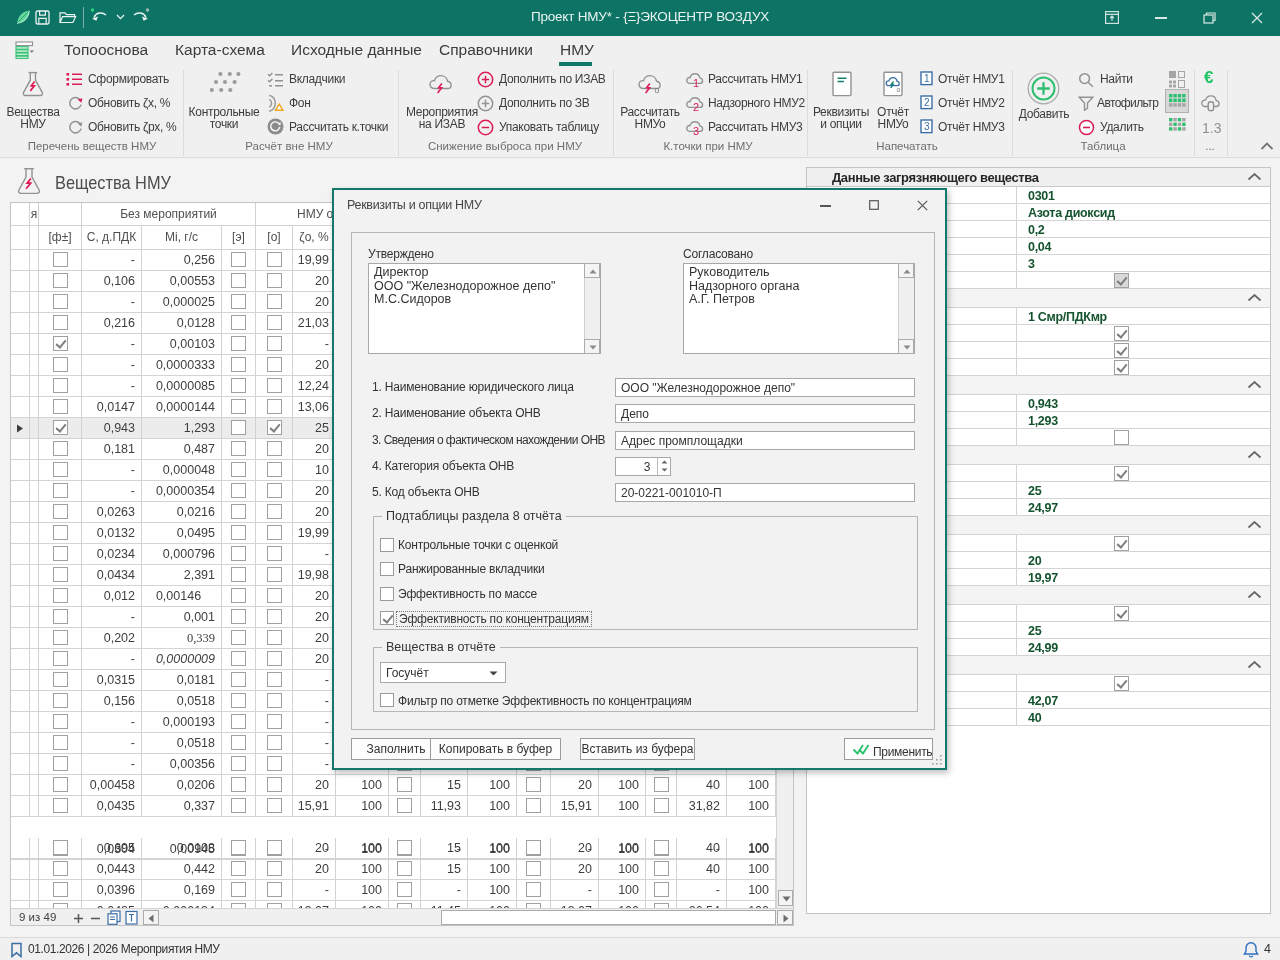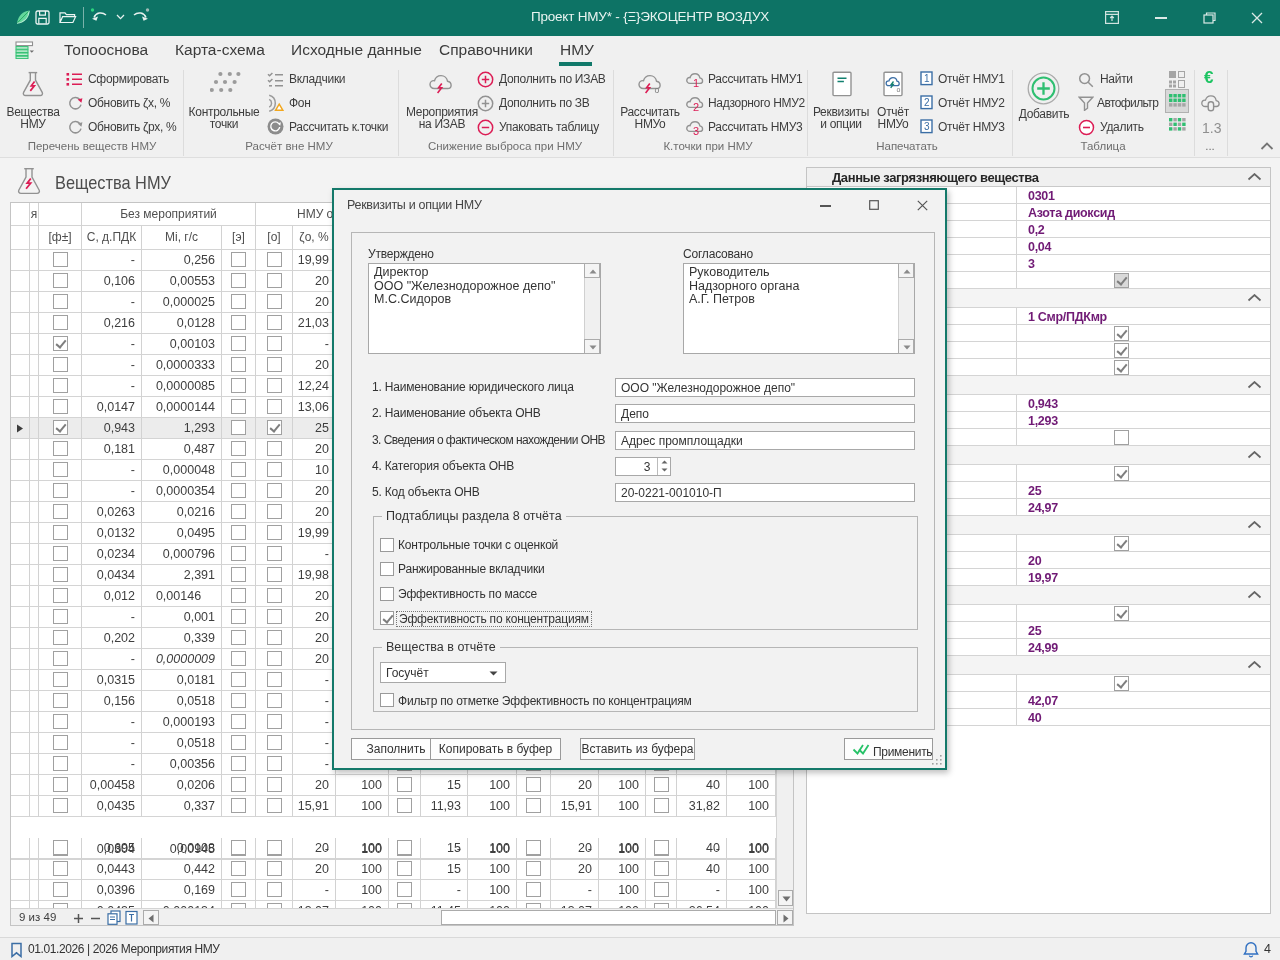--- a/index.html
+++ b/index.html
@@ -20,21 +20,21 @@
 .num{text-align:right;padding-right:6px;padding-top:3px}
 .hc{color:#4f4f4f;font-size:12px;text-align:center;background:#fff}
 .cb{width:15px;height:15px;border:1px solid #a0a0a0;background:#fff;margin:2px auto 0}
 .cbk::after{content:"";display:block;width:4px;height:8px;border:solid #7e7e7e;border-width:0 2px 2px 0;transform:rotate(40deg);margin:1px 0 0 4px}
 .sel{background:#ececec}
 #tfoot{position:absolute;left:0;top:705px;width:782px;height:17px;background:#f0f0f0;border-top:1px solid #d4d4d4;font-size:11.5px;color:#3e3e3e}
 #vsb{position:absolute;left:765px;top:0;width:17px;height:705px;background:#f0f0f0;border-left:1px solid #d4d4d4}
 .sbtn{position:absolute;border:1px solid #ababab;background:#f4f4f4}
 #rpanel{left:806px;top:167px;width:465px;height:747px;background:#fff;border:1px solid #c4c4c4}
 .prow{position:absolute;left:0;width:463px;border-bottom:1px solid #d4d4d4}
-.pval{position:absolute;left:221px;top:2px;font-size:12.5px;letter-spacing:-0.3px;font-weight:bold;color:#701a75;white-space:nowrap}
+.pval{position:absolute;left:221px;top:2px;font-size:12.5px;letter-spacing:-0.3px;font-weight:bold;color:#14532d;white-space:nowrap}
 .psec{background:#f4f4f4}
 #dlg{left:332px;top:188px;width:615px;height:582px;background:#f2f2f2;border:2px solid #14796a;box-shadow:2px 3px 6px rgba(0,0,0,.25)}
 .dl{position:absolute;font-size:12px;letter-spacing:-0.2px;color:#333;white-space:nowrap}
 .inp{position:absolute;background:#fff;border:1px solid #a8a8a8;font-size:12px;color:#333;padding:2px 0 0 5px;white-space:nowrap}
 .gb{position:absolute;border:1px solid #b6b6b6}
 .gbl{position:absolute;top:-8px;left:8px;background:#f2f2f2;padding:0 4px;font-size:12.5px;color:#333;white-space:nowrap}
 .dcb{position:absolute;width:14px;height:14px;border:1px solid #9a9a9a;background:#fff}
 .btn{position:absolute;height:22px;border:1px solid #9a9a9a;background:#fdfdfd;font-size:12px;color:#333;text-align:center;line-height:20px;white-space:nowrap}
 #sbar{left:0;top:937px;width:1280px;height:23px;background:#f0f0f0;border-top:1px solid #d9d9d9}
 .lb{position:absolute;background:#fff;border:1px solid #a8a8a8}
@@ -977,21 +977,21 @@
         <div class="cell " style="width:50px;"></div>
         <div class="cell  num" style="width:49px;">100</div>
       </div>
       <div class="trow" style="top:425px;height:21px">
         <div class="cell " style="width:19px;position:relative"></div>
         <div class="cell " style="width:9px;"></div>
         <div class="cell " style="width:43px;">
           <div class="cb "></div>
         </div>
         <div class="cell  num" style="width:60px;">0,202</div>
-        <div class="cell  num" style="width:80px;">0,339</div>
+        <div class="cell  num" style="width:80px;font-family:Liberation Serif, serif;">0,339</div>
         <div class="cell " style="width:34px;">
           <div class="cb"></div>
         </div>
         <div class="cell " style="width:37px;">
           <div class="cb "></div>
         </div>
         <div class="cell  num" style="width:43px;">20</div>
         <div class="cell  num" style="width:53px;">100</div>
         <div class="cell " style="width:32px;">
           <div class="cb"></div>

